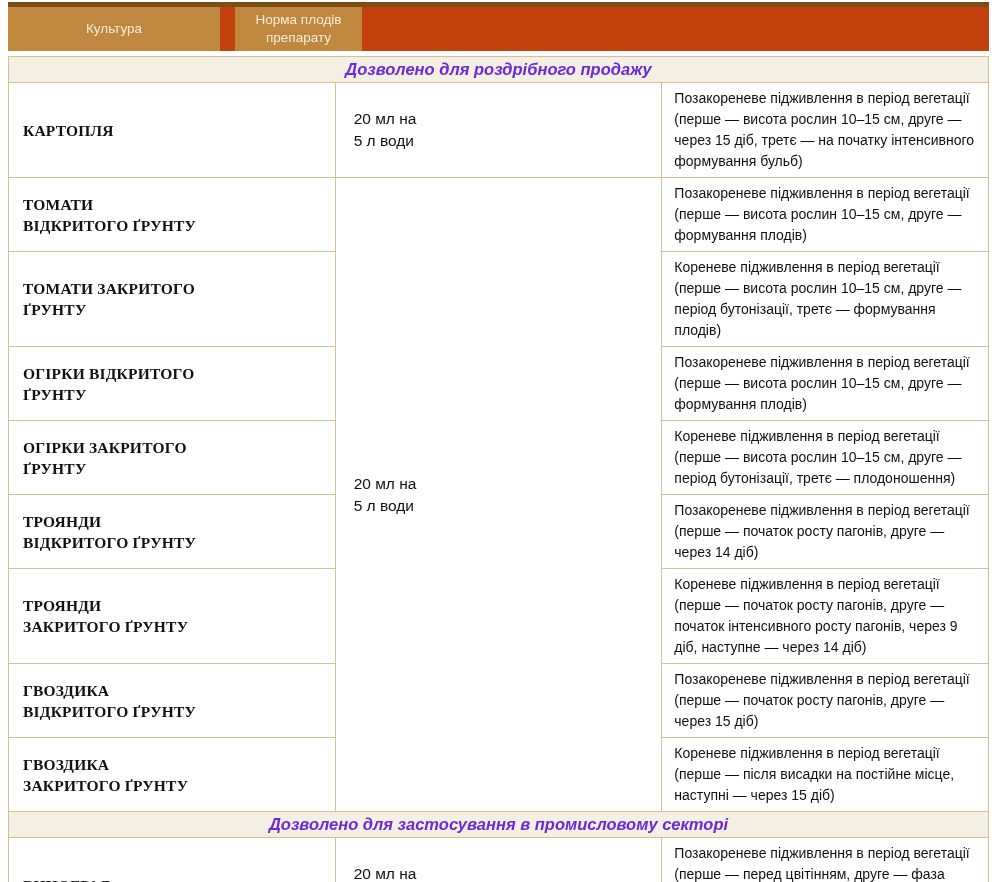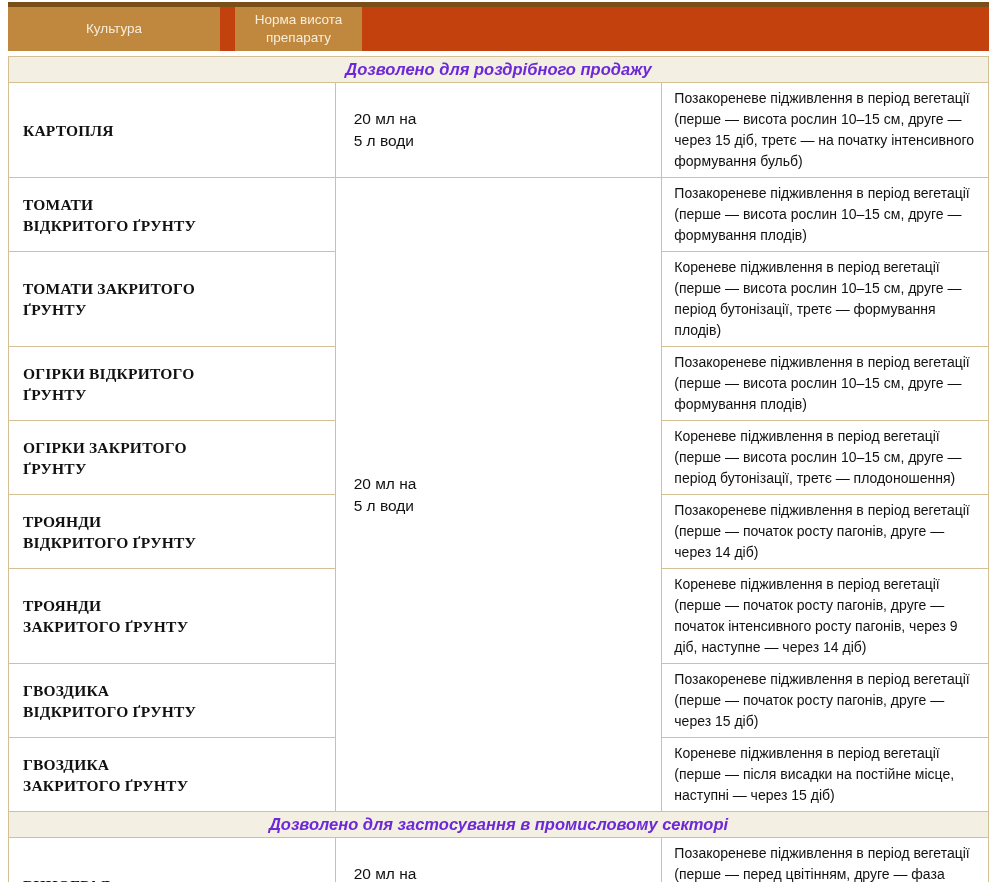--- a/index.html
+++ b/index.html
@@ -76,21 +76,21 @@
 </style>
 </head>
 <body>
 
 <div class="page">
 
   <div class="topbar"></div>
 
   <div class="header-grid">
     <div class="header-cell">Культура</div>
-    <div class="header-cell">Норма висота препарату</div>
+    <div class="header-cell">Норма плодів препарату</div>
   </div>
 
   <div class="gap"></div>
 
   <table class="main">
     <tbody>
         <tr>
           <td colspan="3" class="section-cell">Дозволено для роздрібного продажу</td>
         </tr>
         <tr>

